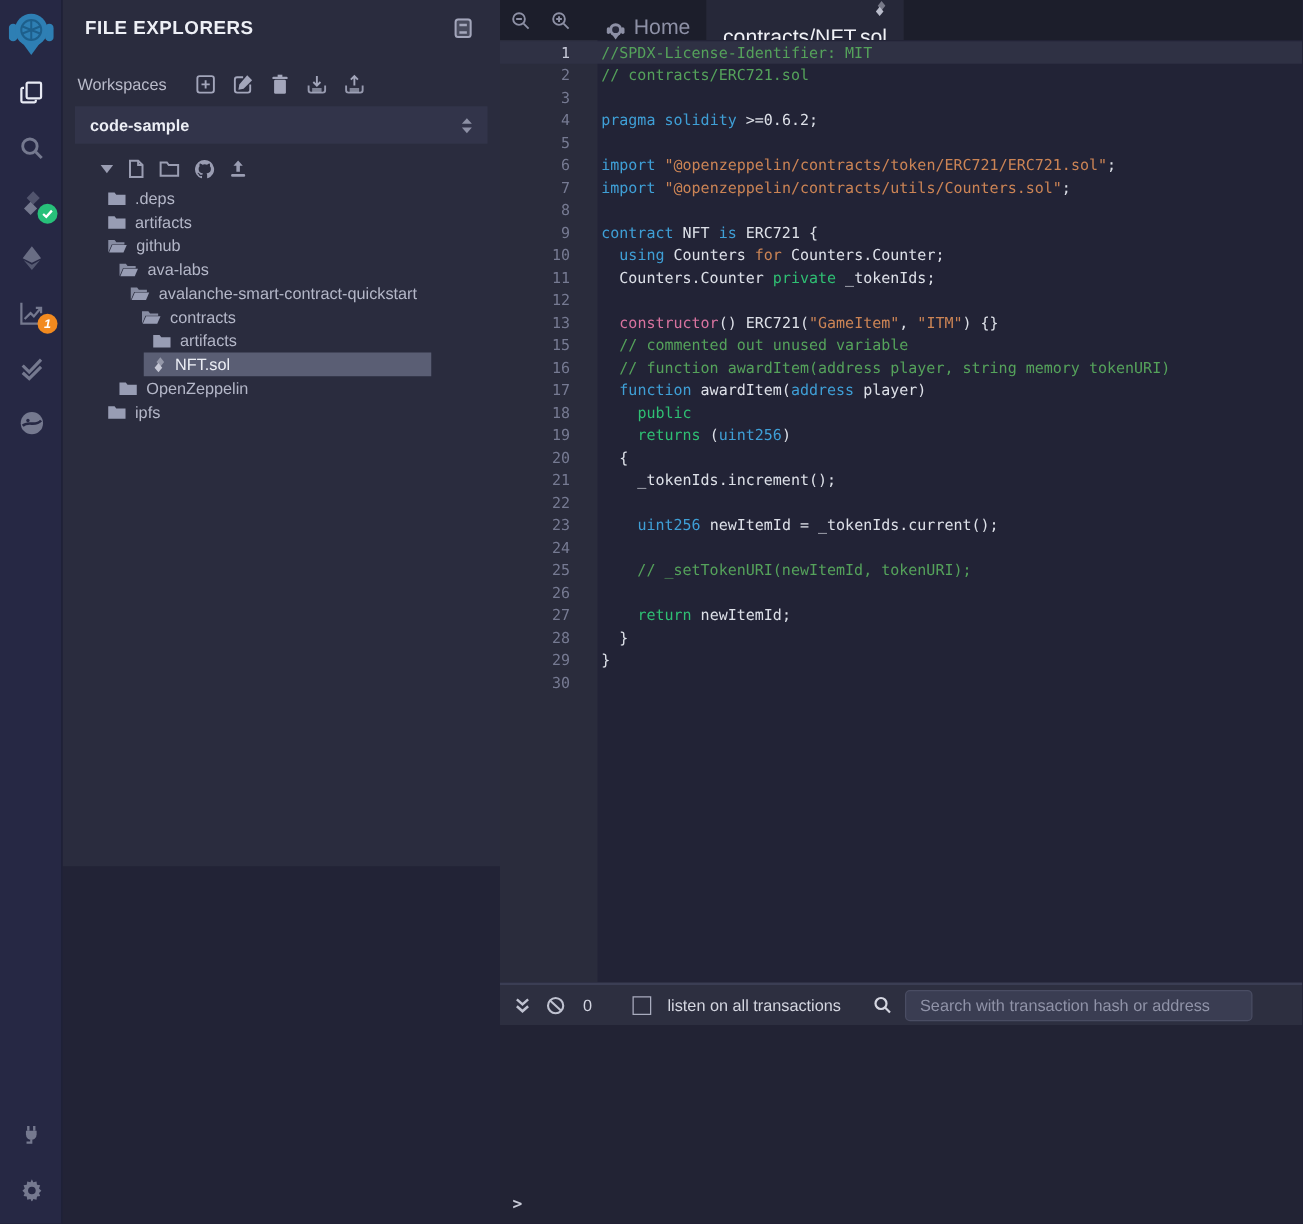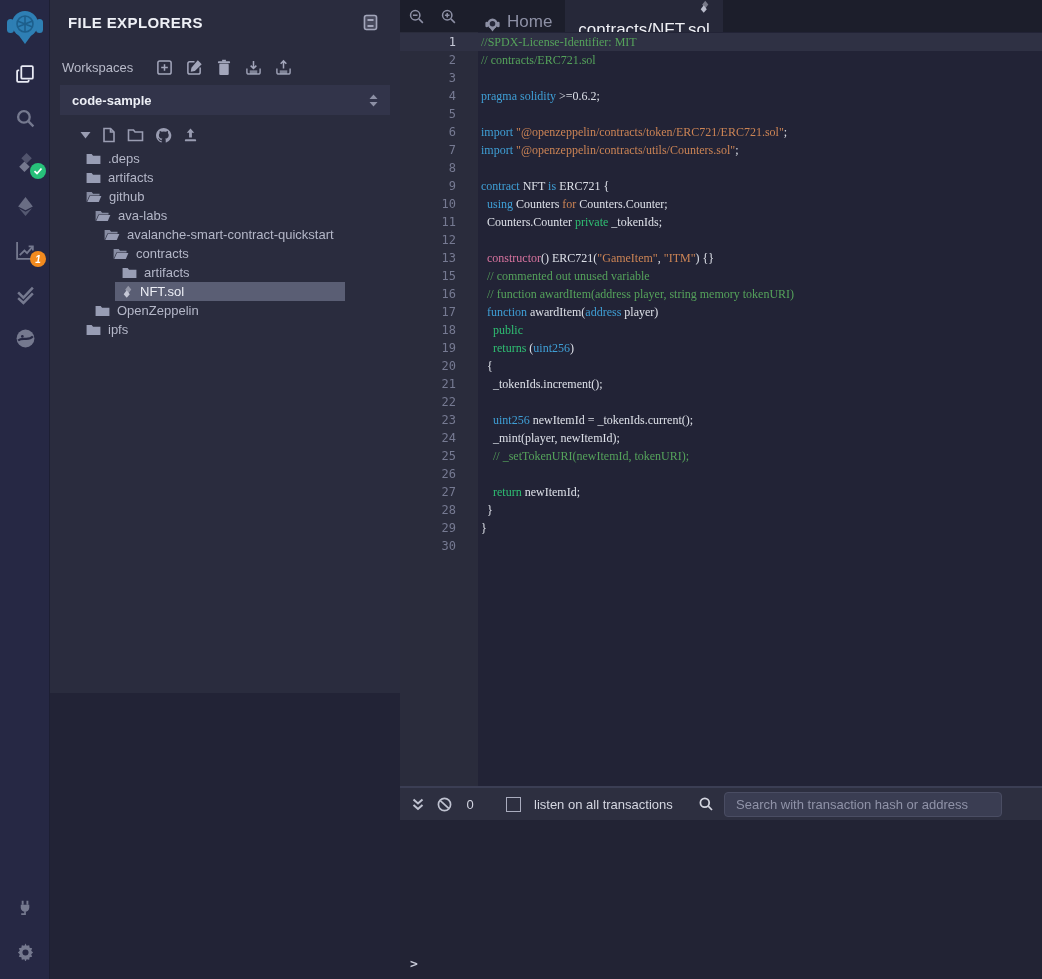--- a/index.html
+++ b/index.html
@@ -87,21 +87,21 @@
   }
   .gutter-bg { position:absolute; left:0; top:0; width:78px; height:100%; background:#2a2c3c; }
   .code-lines {
     position:relative; font-family:"DejaVu Sans Mono", monospace;
     font-size:12px; line-height:18px; padding-top:1px;
   }
   .cl { height:18px; display:flex; white-space:pre; }
   .cl.hl { background:#30324455; background:#2f3144; }
   .ln { width:56px; flex:none; text-align:right; color:#767a92; }
   .cl.hl .ln { color:#c7c9d8; }
-  .ct { padding-left:25px;font-family:Liberation Serif, serif; }
+  .ct { padding-left:25px; }
   .tk-comment { color:#55a25b; }
   .tk-keyword { color:#3f9fd6; }
   .tk-string  { color:#cc8455; }
   .tk-modifier{ color:#2fbf73; }
   .tk-ctor    { color:#d8739f; }
   .tk-plain   { color:#dde0e8; }
 
   
   .terminal {
     position:absolute; left:0; right:0; bottom:0; height:193px;
@@ -458,21 +458,21 @@
         <div class="cl"><span class="ln">13</span><span class="ct"><span class="tk-plain">  </span><span class="tk-ctor">constructor</span><span class="tk-plain">() ERC721(</span><span class="tk-string">"GameItem"</span><span class="tk-plain">, </span><span class="tk-string">"ITM"</span><span class="tk-plain">) {}</span></span></div>
         <div class="cl"><span class="ln">15</span><span class="ct"><span class="tk-comment">  // commented out unused variable</span></span></div>
         <div class="cl"><span class="ln">16</span><span class="ct"><span class="tk-comment">  // function awardItem(address player, string memory tokenURI)</span></span></div>
         <div class="cl"><span class="ln">17</span><span class="ct"><span class="tk-plain">  </span><span class="tk-keyword">function</span><span class="tk-plain"> awardItem(</span><span class="tk-keyword">address</span><span class="tk-plain"> player)</span></span></div>
         <div class="cl"><span class="ln">18</span><span class="ct"><span class="tk-plain">    </span><span class="tk-modifier">public</span></span></div>
         <div class="cl"><span class="ln">19</span><span class="ct"><span class="tk-plain">    </span><span class="tk-modifier">returns</span><span class="tk-plain"> (</span><span class="tk-keyword">uint256</span><span class="tk-plain">)</span></span></div>
         <div class="cl"><span class="ln">20</span><span class="ct"><span class="tk-plain">  {</span></span></div>
         <div class="cl"><span class="ln">21</span><span class="ct"><span class="tk-plain">    _tokenIds.increment();</span></span></div>
         <div class="cl"><span class="ln">22</span><span class="ct"></span></div>
         <div class="cl"><span class="ln">23</span><span class="ct"><span class="tk-plain">    </span><span class="tk-keyword">uint256</span><span class="tk-plain"> newItemId = _tokenIds.current();</span></span></div>
-        <div class="cl"><span class="ln">24</span><span class="ct"><span class="tk-plain">    _mint(player, newItemId);</span></span></div>
+        <div class="cl"><span class="ln">24</span></div>
         <div class="cl"><span class="ln">25</span><span class="ct"><span class="tk-comment">    // _setTokenURI(newItemId, tokenURI);</span></span></div>
         <div class="cl"><span class="ln">26</span><span class="ct"></span></div>
         <div class="cl"><span class="ln">27</span><span class="ct"><span class="tk-plain">    </span><span class="tk-modifier">return</span><span class="tk-plain"> newItemId;</span></span></div>
         <div class="cl"><span class="ln">28</span><span class="ct"><span class="tk-plain">  }</span></span></div>
         <div class="cl"><span class="ln">29</span><span class="ct"><span class="tk-plain">}</span></span></div>
         <div class="cl"><span class="ln">30</span><span class="ct"></span></div>
       </div>
   </div>
 
   <div class="terminal">

